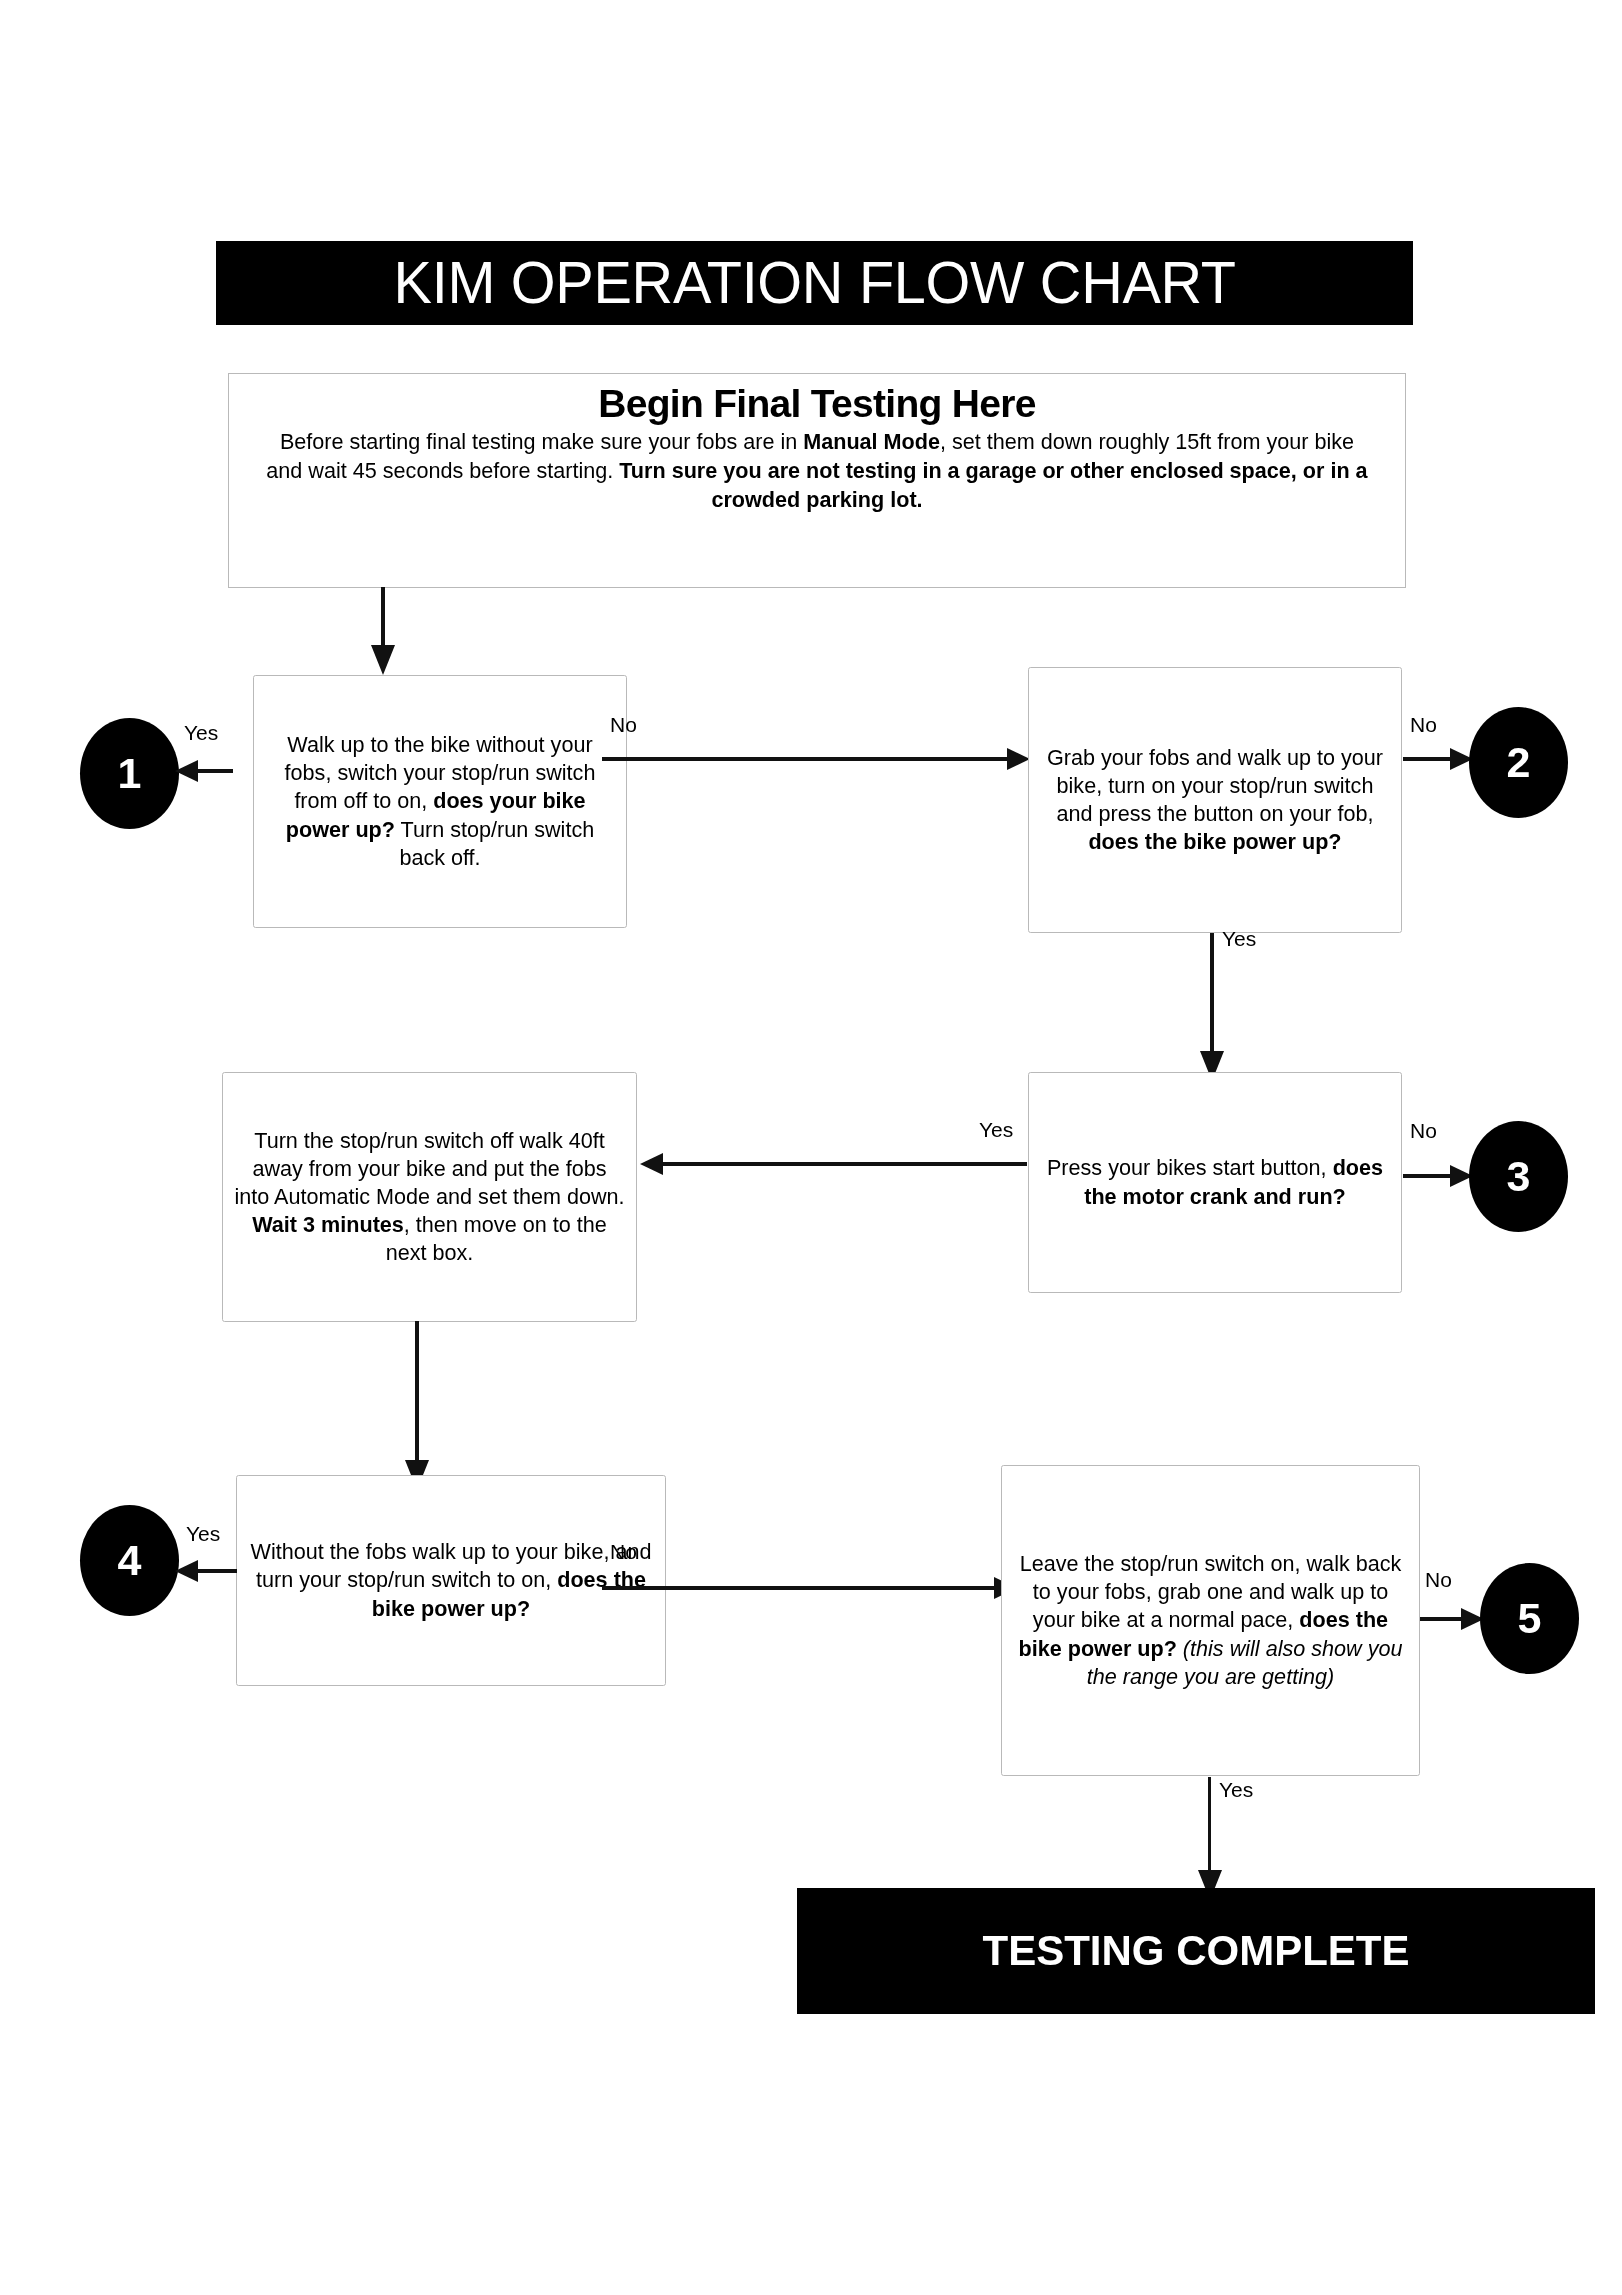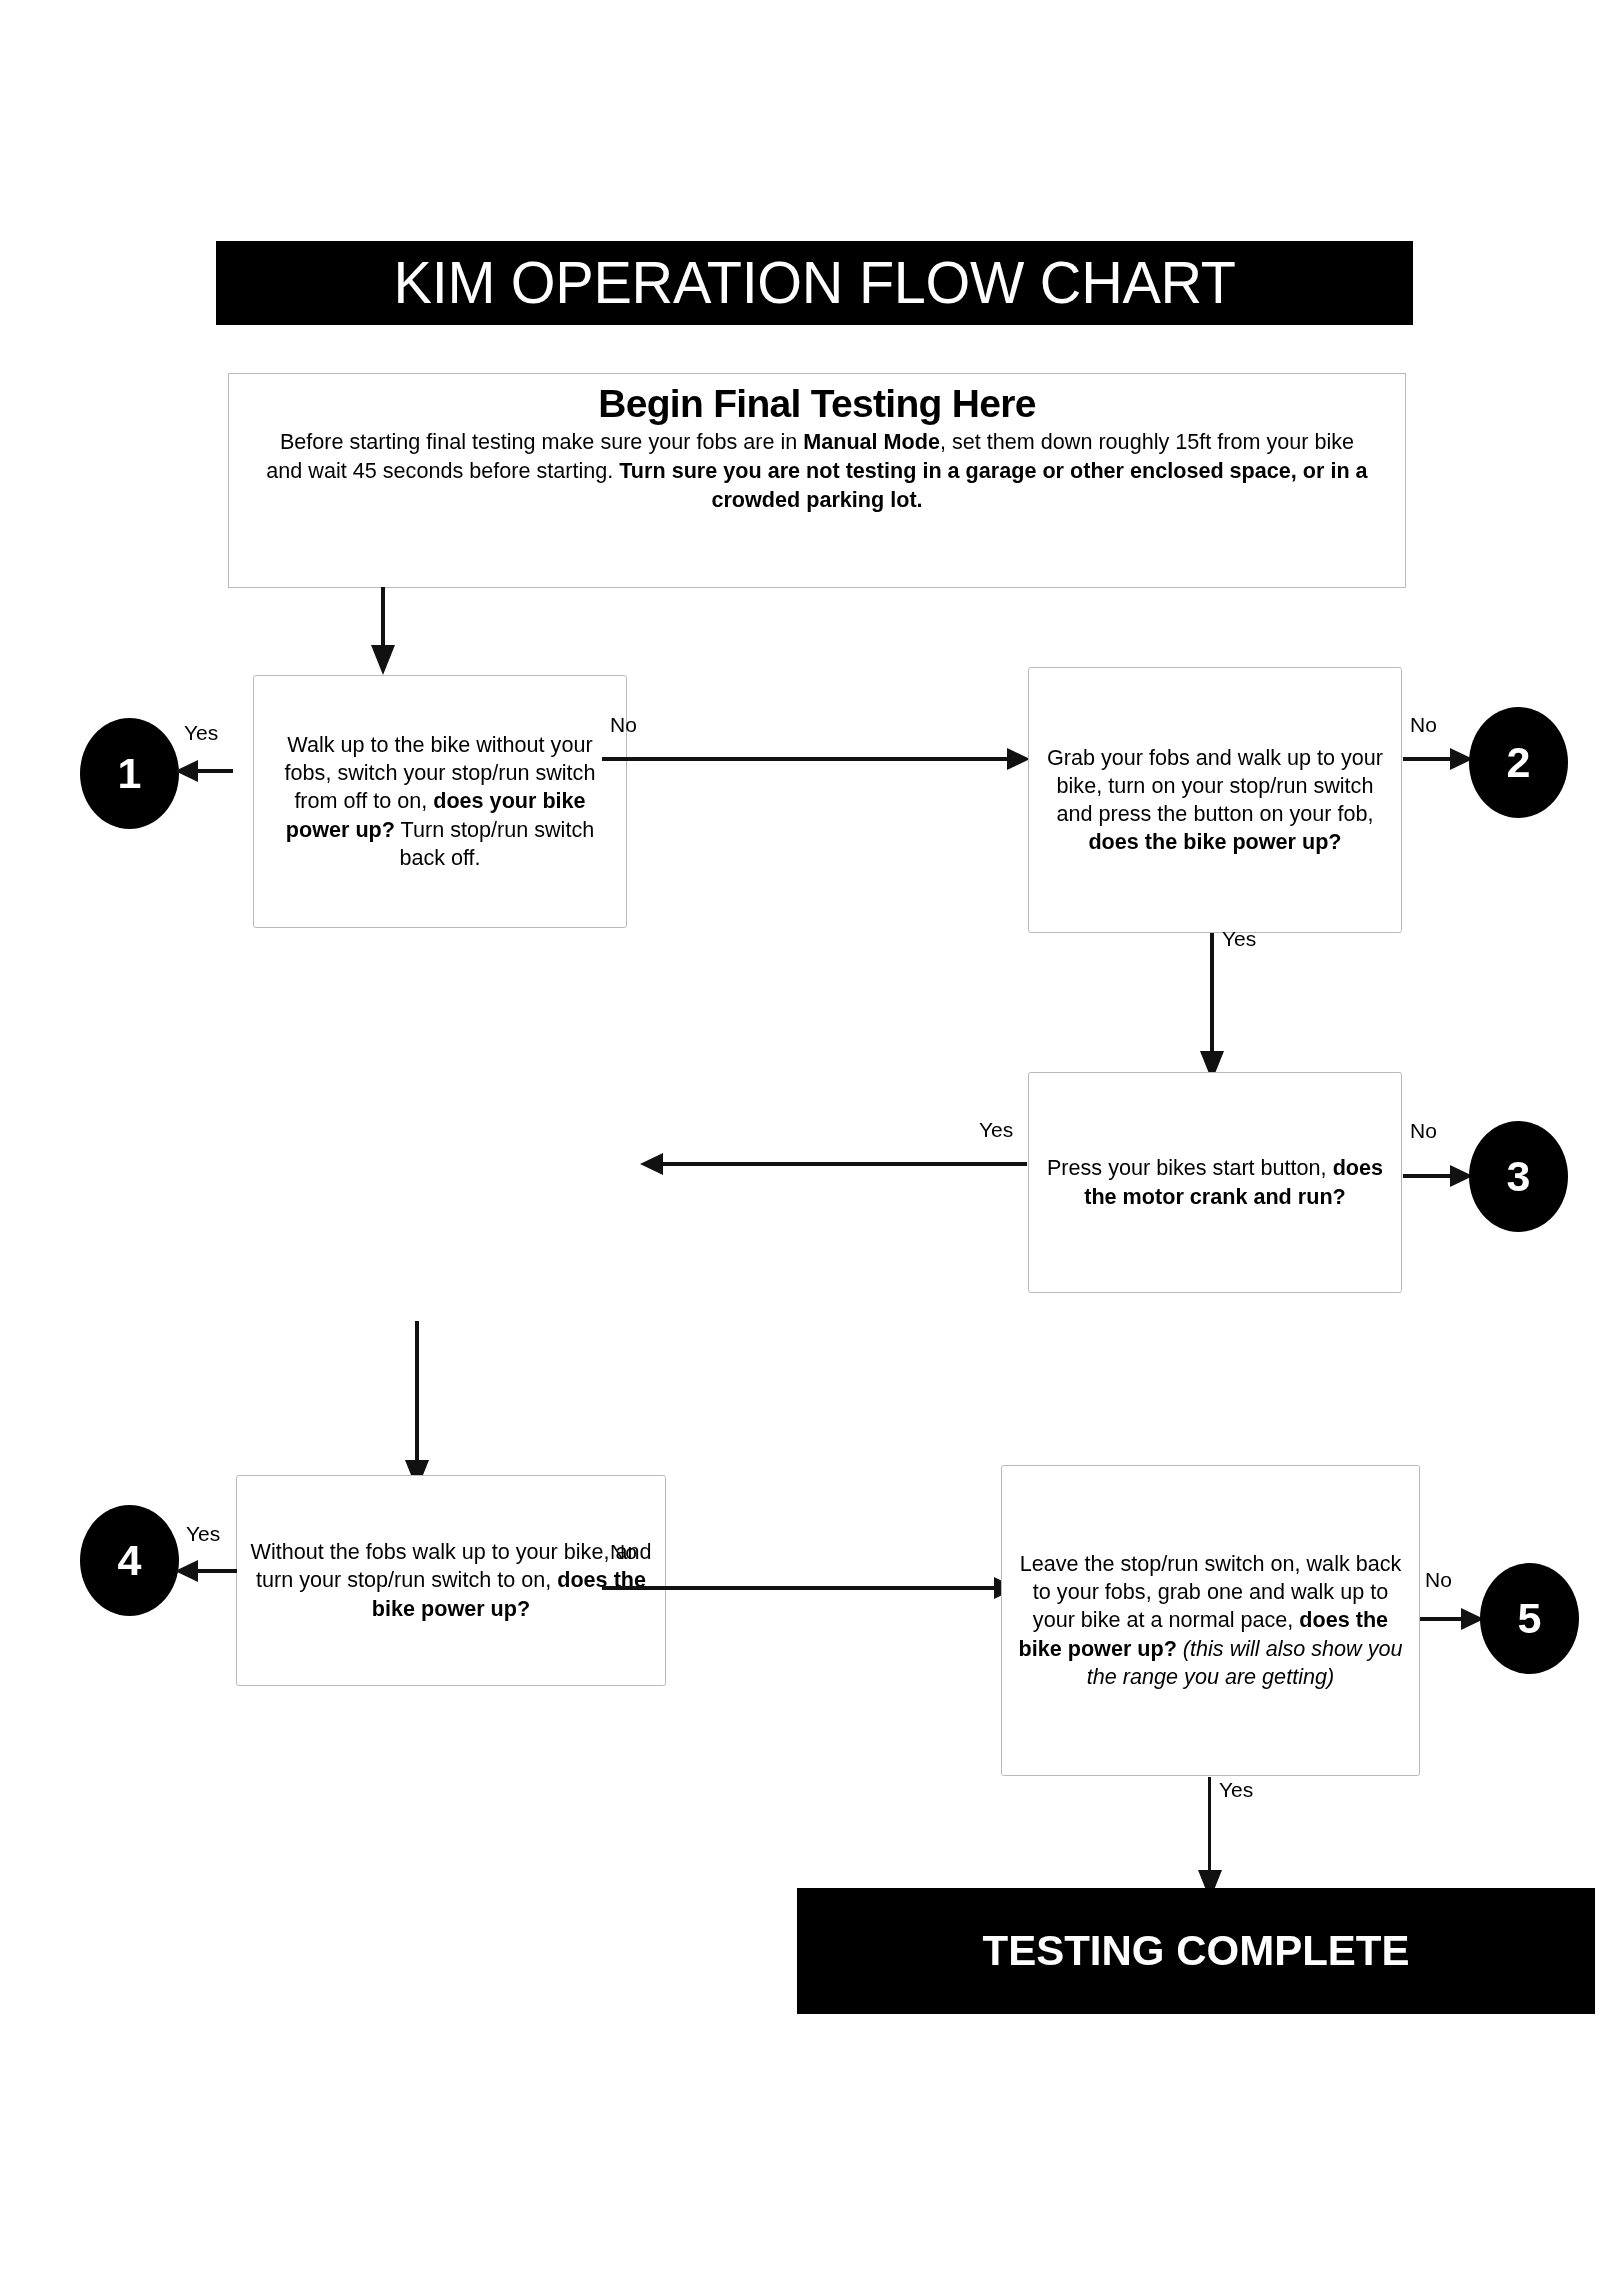--- a/index.html
+++ b/index.html
@@ -196,20 +196,25 @@
   <div class="abs edge-label" style="left:1410px; top:714px;">No</div>
 
   <div class="abs num-circle" style="left:1469px; top:707px; width:99px; height:111px;">
     <span>2</span>
   </div>
 
   <div class="abs line-v" style="left:1210px; top:933px; width:3.9px; height:122px;"></div>
   <div class="abs arrow-d" style="left:1200px; top:1051px;"></div>
   <div class="abs edge-label" style="left:1222px; top:928px;">Yes</div>
 
+  <div class="abs pbox" style="left:222px; top:1072px; width:415px; height:250px;">
+    <div class="ptext">
+      <span>Turn the stop/run switch off walk 40ft away from your bike and put the fobs into Automatic Mode and set them down. </span><b>Wait 3 minutes</b><span>, then move on to the next box.</span>
+    </div>
+  </div>
 
   <div class="abs line-h" style="left:661px; top:1162px; width:366px; height:3.9px;"></div>
   <div class="abs arrow-l" style="left:640px; top:1153px;"></div>
   <div class="abs edge-label" style="left:979px; top:1119px;">Yes</div>
 
   <div class="abs pbox" style="left:1028px; top:1072px; width:374px; height:221px;">
     <div class="ptext">
       <span>Press your bikes start button, </span><b>does the motor crank and run?</b>
     </div>
   </div>

